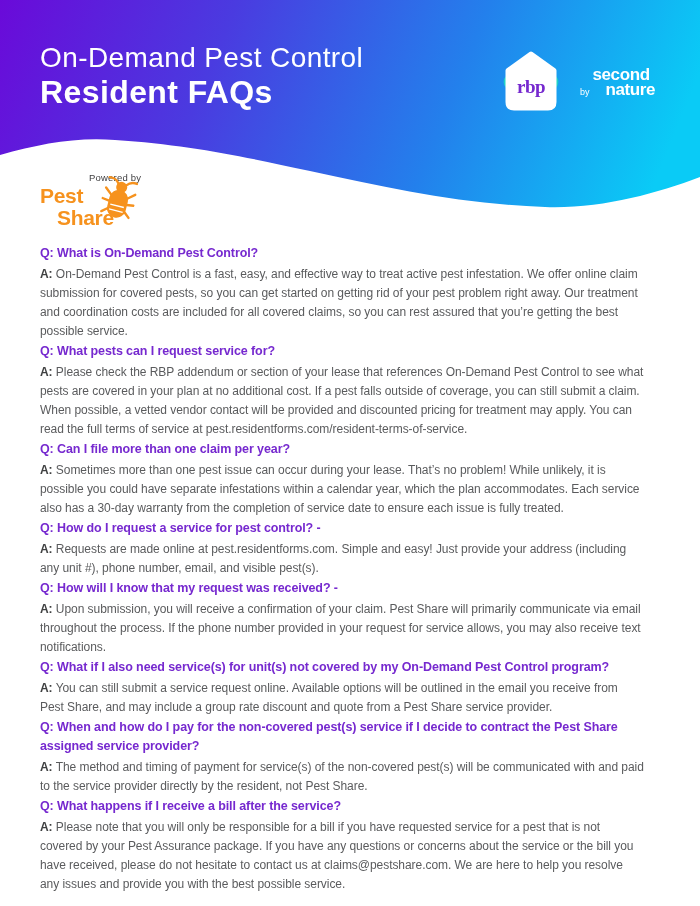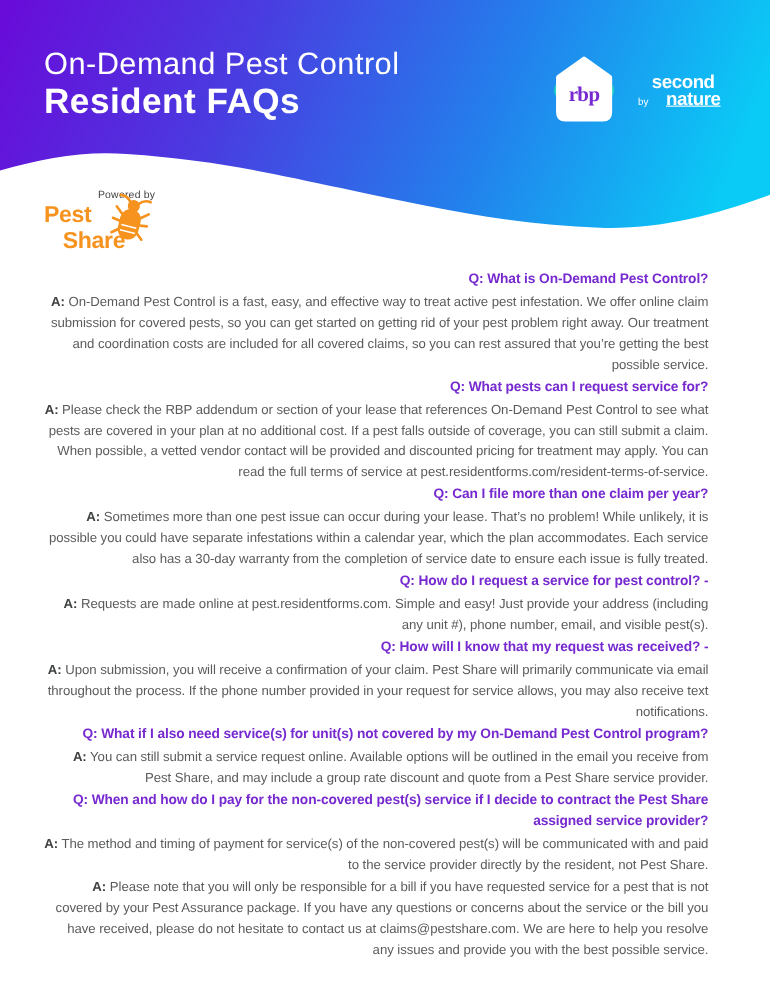--- a/index.html
+++ b/index.html
@@ -24,31 +24,31 @@
     background:var(--teal,#1FD1C6); border-radius:9px; transform:rotate(45deg);
   }
   .rbp-house { position:absolute; left:0; top:0; }
   .rbp-text {
     position:absolute; left:0; top:26px; width:56px; text-align:center;
     color:var(--q-purple,#7629CF); font-size:19px; font-weight:700; letter-spacing:-0.5px;font-family:Liberation Serif, serif;
   }
   .byline { margin-left:21px; color:#fff; display:flex; align-items:flex-end; }
   .by-word { font-size:9px; font-weight:400; margin-top:3px; margin-right:3px; }
   .sn-words { font-size:17px; font-weight:700; line-height:15px; letter-spacing:-0.4px; }
-  .sn-line2 { margin-left:13px;text-decoration:underline; }
+  .sn-line2 { margin-left:13px; }
   
   .powered { position:absolute; left:40px; top:172px; width:140px; }
   .powered-label { font-size:9.5px; color:#414042; letter-spacing:0.2px; margin:0 0 2px 2px;padding-left:47px; }
   .ps-wordmark { color:var(--orange,#F6921E); font-weight:700; font-size:21px; line-height:21px; letter-spacing:-0.3px; }
   .ps-line2 { margin-left:17px; }
   .ps-tm { font-size:8px; vertical-align:6px; }
   .bug { position:absolute; left:62px; top:4px; transform:rotate(14deg); }
   
   .faq { padding:14px 40px 0 40px; }
-  .faq-item { margin:0 16px 1px 0;text-align:right; }
+  .faq-item { margin:0 16px 1px 0; }
   .question {
     color:var(--q-purple,#7629CF); font-size:12.5px; font-weight:700;
     line-height:19px; margin:0 0 2px 0; letter-spacing:-0.1px;
   }
   .answer {
     color:var(--body-gray,#5A5B5D); font-size:12px; line-height:19px;
     margin:0; letter-spacing:-0.05px;
   }
   .answer .a-prefix { color:#3F4041; font-weight:700; }
 </style>
@@ -139,17 +139,18 @@
       <h3 class="question">Q: What if I also need service(s) for unit(s) not covered by my On-Demand Pest Control program?</h3>
       <p class="answer"><span class="a-prefix">A:</span><span> You can still submit a service request online. Available options will be outlined in the email you receive from Pest Share, and may include a group rate discount and quote from a Pest Share service provider.</span></p>
     </section>
 
     <section class="faq-item">
       <h3 class="question">Q: When and how do I pay for the non-covered pest(s) service if I decide to contract the Pest Share assigned service provider?</h3>
       <p class="answer"><span class="a-prefix">A:</span><span> The method and timing of payment for service(s) of the non-covered pest(s) will be communicated with and paid to the service provider directly by the resident, not Pest Share.</span></p>
     </section>
 
     <section class="faq-item">
+      <h3 class="question">Q: What happens if I receive a bill after the service?</h3>
       <p class="answer"><span class="a-prefix">A:</span><span> Please note that you will only be responsible for a bill if you have requested service for a pest that is not covered by your Pest Assurance package. If you have any questions or concerns about the service or the bill you have received, please do not hesitate to contact us at claims@pestshare.com. We are here to help you resolve any issues and provide you with the best possible service.</span></p>
     </section>
   </main>
 
 </div>
 
 </body></html>

